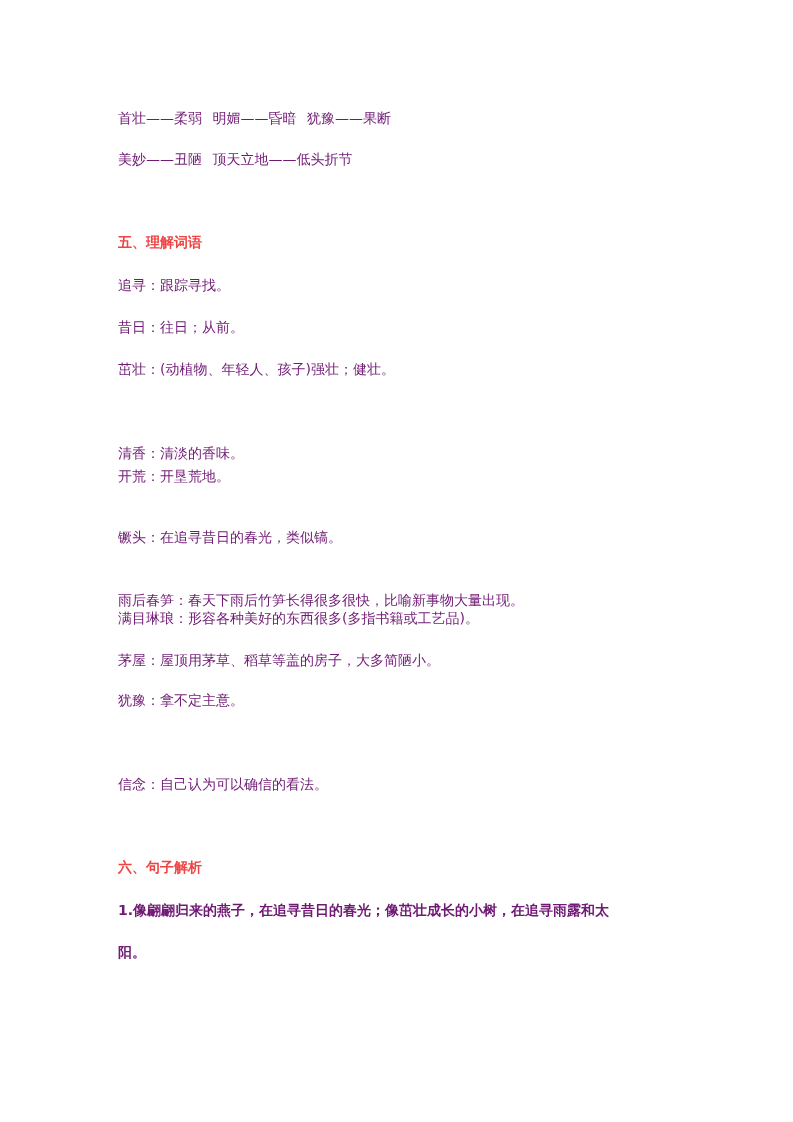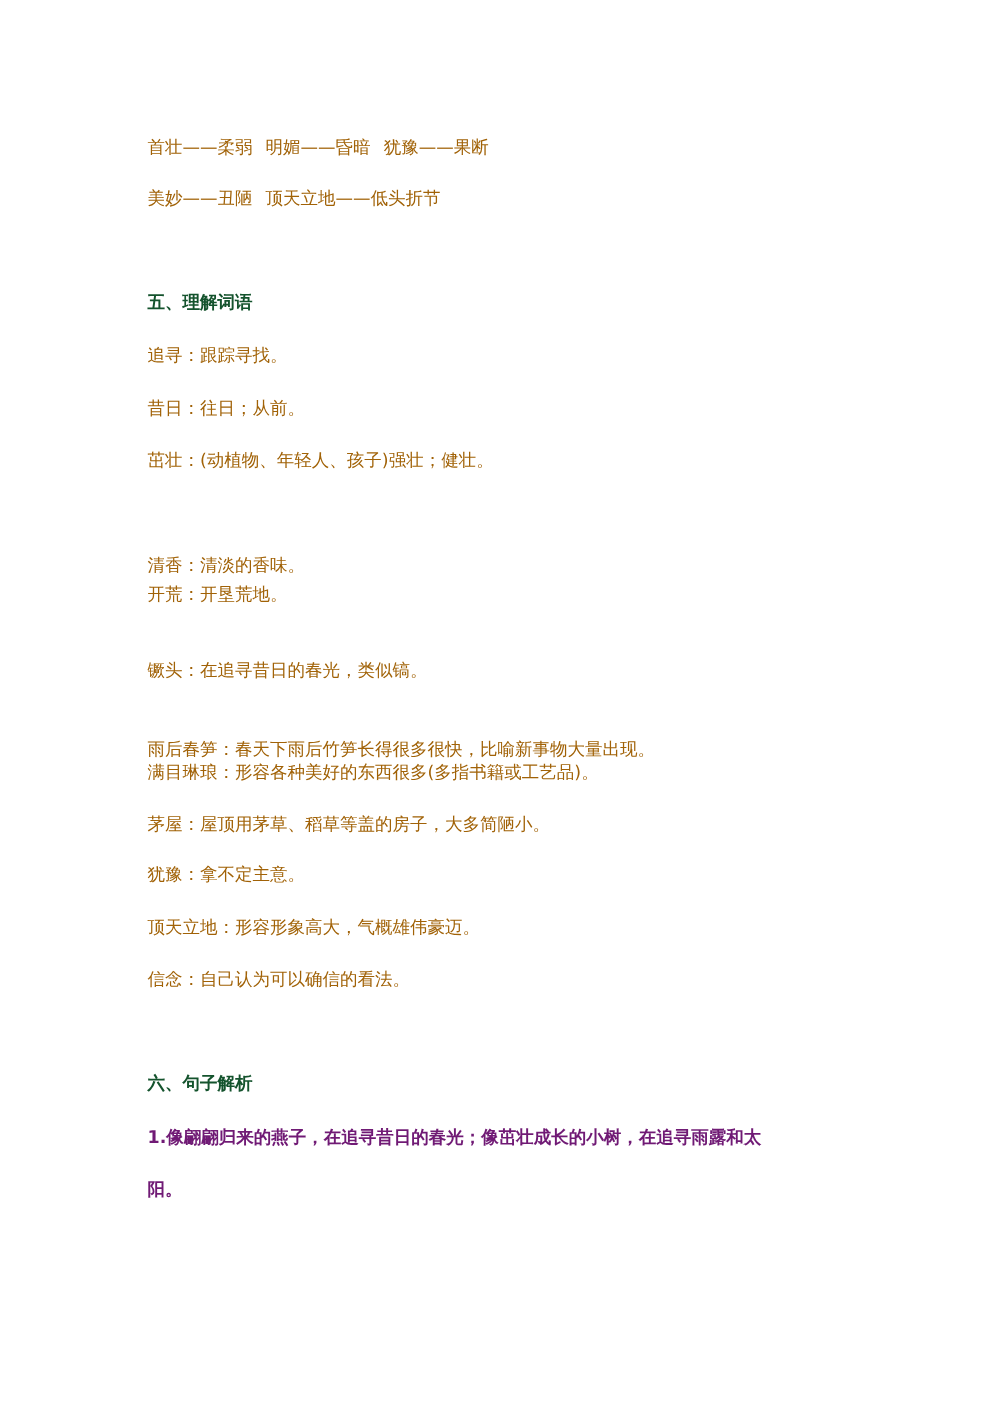--- a/index.html
+++ b/index.html
@@ -19,25 +19,25 @@
       position: absolute;
       left: 0; top: 0;
       width: 793px; height: 1122px;
     }
     .line {
       position: absolute;
       left: 118px;
       font-size: 14px;
       line-height: 20px;
       white-space: nowrap;
-      color: #a16207;
+      color: #701a75;
     }
     .heading {
       font-weight: bold;
-      color: #14532d;
+      color: #ef4444;
       text-align: right;
     }
     .bold {
       font-weight: bold;
       color: #701a75;
     }
     .antonym-pair + .antonym-pair { margin-left: 6px; }
   </style>
 </head>
 <body>
@@ -79,23 +79,20 @@
   </div>
   <div class="line" style="top:608px;">
     <span>满目琳琅</span><span>：</span><span>形容各种美好的东西很多(多指书籍或工艺品)。</span>
   </div>
   <div class="line" style="top:650px;">
     <span>茅屋</span><span>：</span><span>屋顶用茅草、稻草等盖的房子，大多简陋小。</span>
   </div>
   <div class="line" style="top:690px;">
     <span>犹豫</span><span>：</span><span>拿不定主意。</span>
   </div>
-  <div class="line" style="top:732px;">
-    <span>顶天立地</span><span>：</span><span>形容形象高大，气概雄伟豪迈。</span>
-  </div>
   <div class="line" style="top:774px;">
     <span>信念</span><span>：</span><span>自己认为可以确信的看法。</span>
   </div>
 
   <div class="line heading" style="top:857px;">六、句子解析</div>
   <div class="line bold" style="top:900px;">1.像翩翩归来的燕子，在追寻昔日的春光；像茁壮成长的小树，在追寻雨露和太</div>
   <div class="line bold" style="top:942px;">阳。</div>
 
 </div>
 

